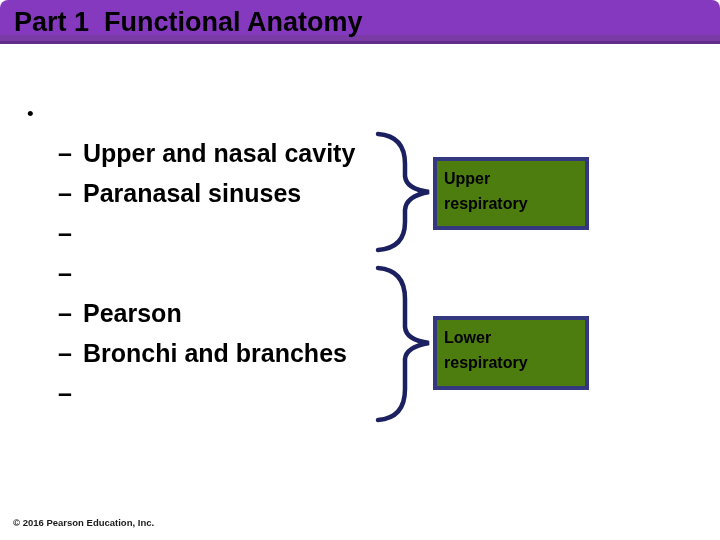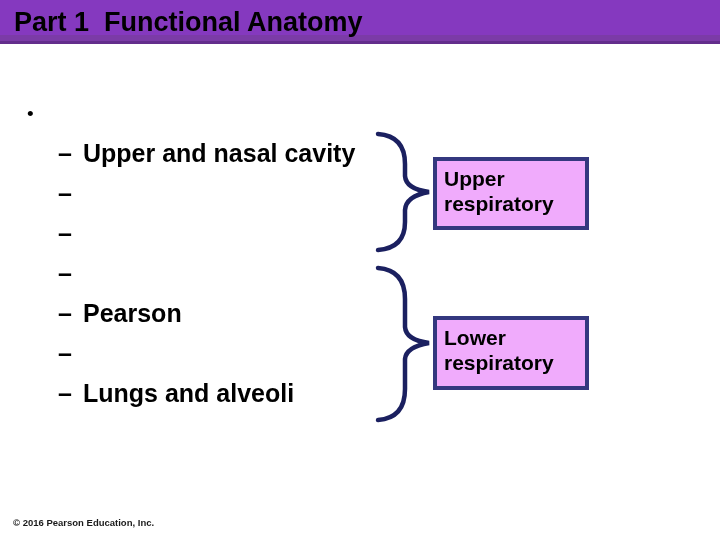--- a/index.html
+++ b/index.html
@@ -1,18 +1,18 @@
 <!DOCTYPE html>
 <html style="--header_purple: #8539BF; --header_purple_dark: #7B3BA7; --header_edge: #632D8C; --brace_navy: #1B2060; --box_border: #34387F;"><head>
 <meta charset="utf-8">
 <style>
   html,body { margin:0; padding:0; background:#fff; }
   .slide {
     position:relative; width:720px; height:540px; background:#ffffff;
-    font-family:"Liberation Sans", sans-serif; overflow:hidden;
+    font-family:"Liberation Sans", sans-serif; overflow:hidden;border-radius:8px;
   }
   .header-bar {
     position:absolute; left:0; top:0; width:720px; height:44px;
     background:linear-gradient(180deg,
       var(--header_purple) 0px, var(--header_purple) 35px,
       var(--header_purple_dark) 35px, var(--header_purple_dark) 41px,
       var(--header_edge) 41px, var(--header_edge) 44px);
   }
   .header-title {
     position:absolute; left:14px; top:7px;
@@ -27,22 +27,22 @@
   .bullet-glyph { font-size:19px; margin-right:10px; line-height:30px; }
   .sub-list { position:absolute; left:58px; top:133px; }
   .sub-item {
     height:40px; display:flex; align-items:center;
     font-size:25px; font-weight:bold; color:#000; white-space:nowrap;
   }
   .dash { display:inline-block; width:25px; font-weight:bold; }
   .brace { position:absolute; }
   .resp-box {
     position:absolute; left:433px; width:156px; box-sizing:border-box;
-    border:4px solid var(--box_border); background:#f0abfc;
-    font-size:21px; font-weight:bold; color:#000;
+    border:4px solid var(--box_border); background:#4d7c0f;
+    font-size:16px; font-weight:bold; color:#000;
     line-height:25px; padding:5px 7px;
   }
   .resp-box.upper { top:157px; height:73px; }
   .resp-box.lower { top:316px; height:74px; }
   .footer {
     position:absolute; left:13px; top:517px;
     font-size:9.5px; color:#1a1a1a;font-weight:bold;
   }
 </style>
 </head>
@@ -58,37 +58,38 @@
     <span class="bullet-glyph">•</span>
   </div>
 
   <div class="sub-list">
     <div class="sub-item">
       <span class="dash">–</span>
       <span>Upper and nasal cavity</span>
     </div>
     <div class="sub-item">
       <span class="dash">–</span>
+      <span>Paranasal sinuses</span>
     </div>
     <div class="sub-item">
       <span class="dash">–</span>
     </div>
     <div class="sub-item">
       <span class="dash">–</span>
     </div>
     <div class="sub-item">
       <span class="dash">–</span>
       <span>Pearson</span>
     </div>
     <div class="sub-item">
       <span class="dash">–</span>
+      <span>Bronchi and branches</span>
     </div>
     <div class="sub-item">
       <span class="dash">–</span>
-      <span>Lungs and alveoli</span>
     </div>
   </div>
 
   <svg class="brace" style="left:374px; top:130px;" width="58" height="124" viewBox="0 0 58 124">
     <path d="M 4 4 Q 31 6 31 34 L 31 46 Q 32 59 55 62 Q 32 66 31 80 L 31 92 Q 31 118 4 120" fill="none" stroke-width="4.5" stroke-linecap="round" stroke="#1B2060"></path>
   </svg>
 
   <svg class="brace" style="left:374px; top:263px;" width="58" height="162" viewBox="0 0 58 162">
     <path d="M 4 5 Q 31 7 31 36 L 31 64 Q 32 77 55 80 Q 32 84 31 96 L 31 126 Q 31 155 4 157" fill="none" stroke-width="4.5" stroke-linecap="round" stroke="#1B2060"></path>
   </svg>

